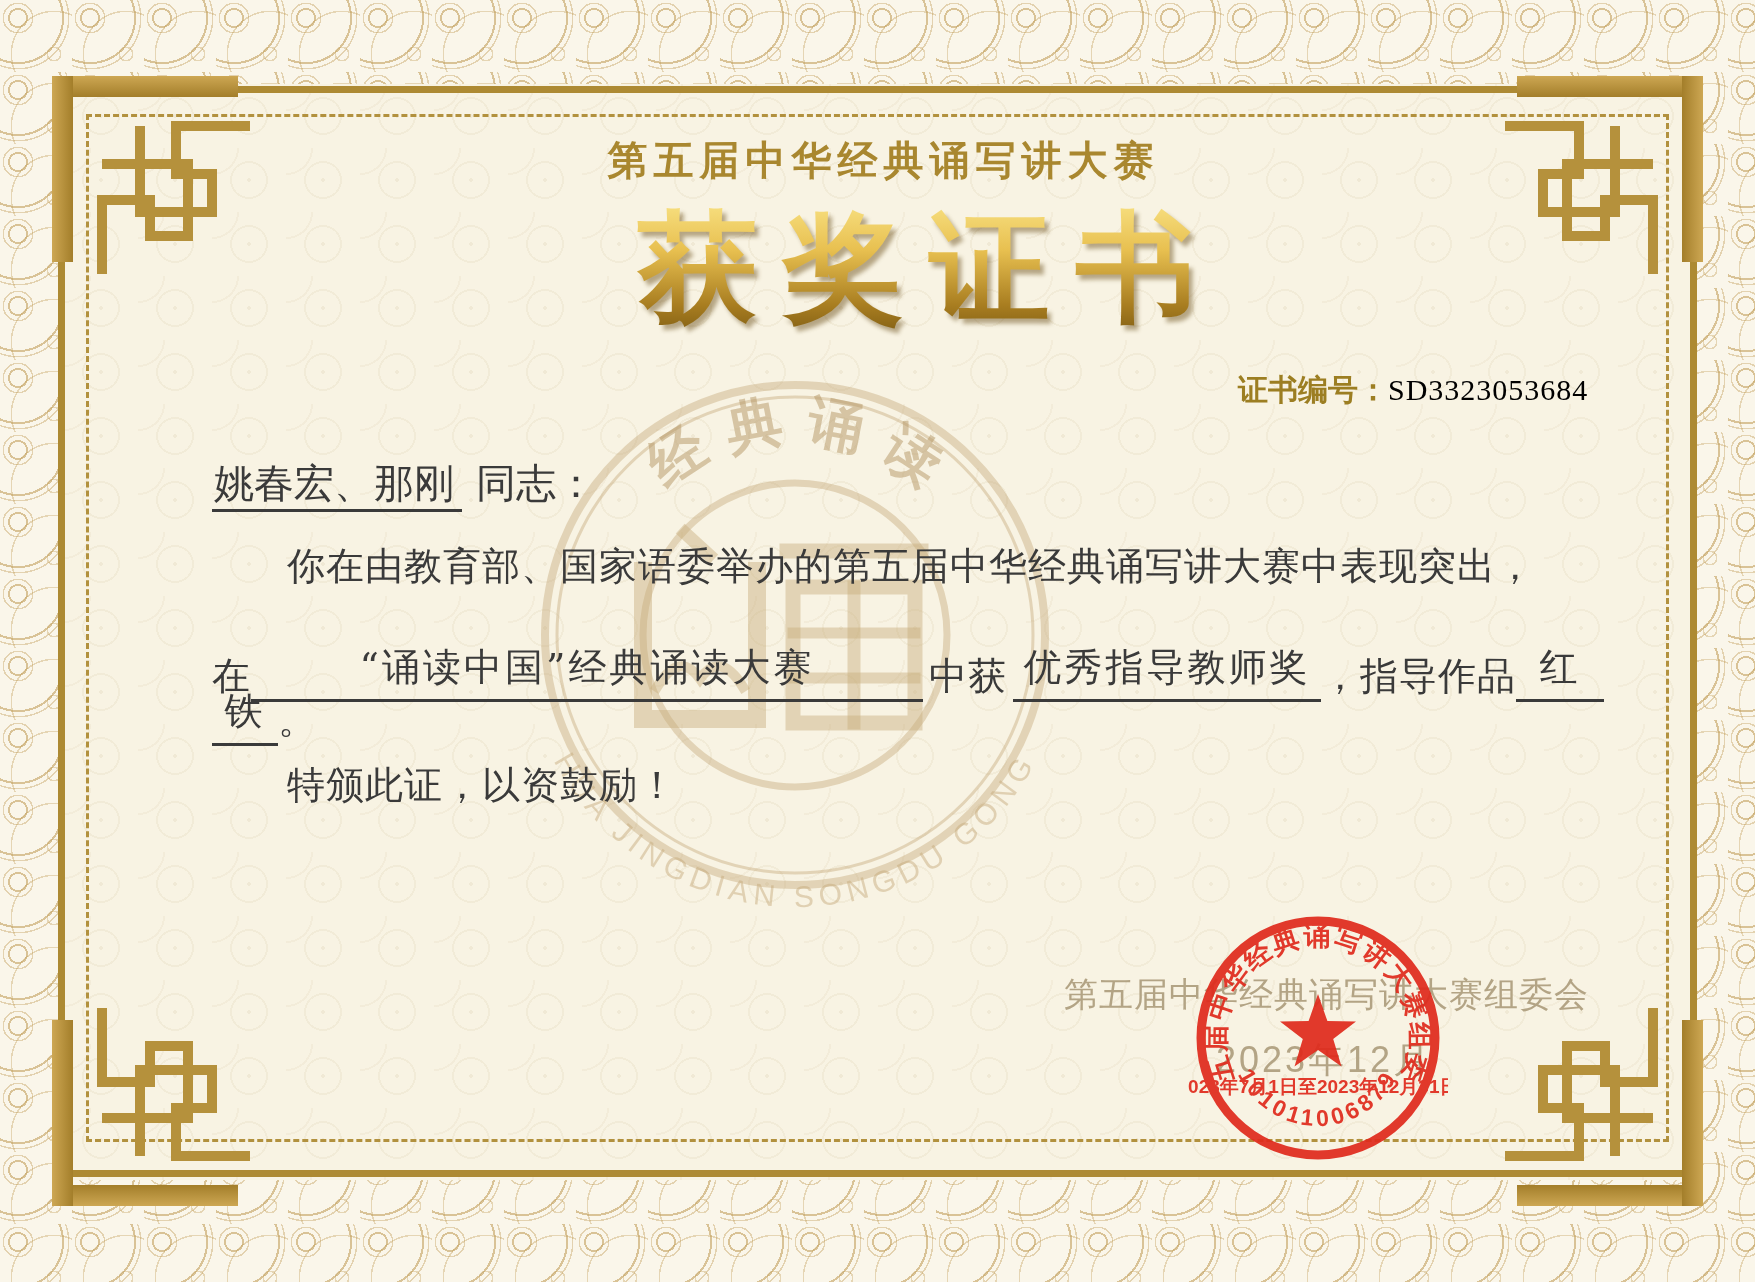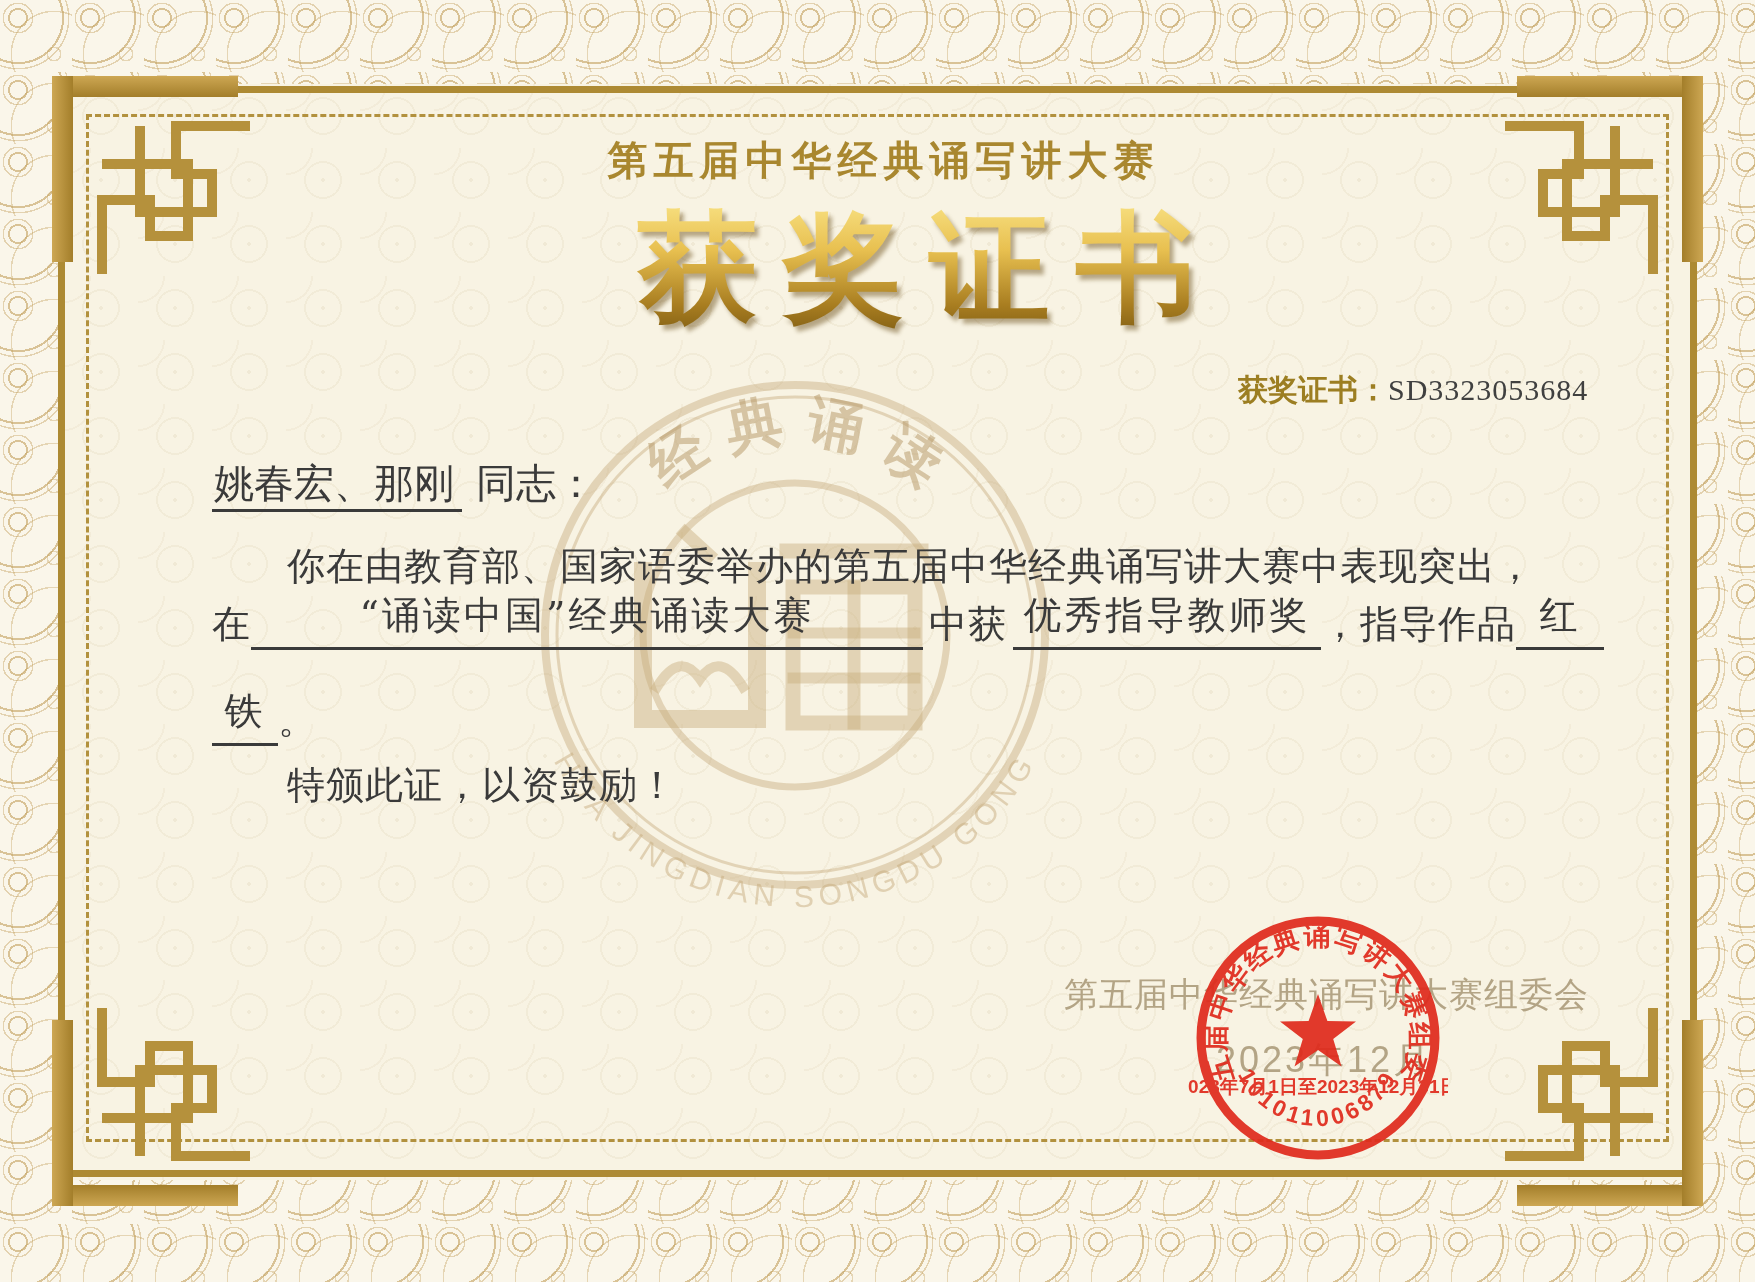--- a/index.html
+++ b/index.html
@@ -59,29 +59,29 @@
   .content{position:absolute;inset:0;z-index:6;color:#3a3a3a;}
   .small-title{position:absolute;left:0;top:133px;width:100%;text-align:center;
     font-size:40px;font-weight:bold;color:#a9872f;letter-spacing:6px;padding-left:12px;box-sizing:border-box;}
   .big-title{position:absolute;left:0;top:188px;width:100%;text-align:center;
     font-size:120px;font-weight:bold;letter-spacing:26px;padding-left:26px;box-sizing:border-box;
     background:linear-gradient(180deg,#fce98f 0%,#e8c050 38%,#a87d20 72%,#6d4f0e 100%);
     -webkit-background-clip:text;background-clip:text;color:transparent;
     filter:drop-shadow(4px 5px 2px rgba(100,70,15,.45));margin-left:39px;}
   .cert-no{position:absolute;left:1238px;top:370px;font-size:30px;white-space:nowrap;}
   .cert-no .lbl{color:#9c7e22;font-weight:bold;}
-  .cert-no .val{color:#404040;font-family:"Liberation Serif", serif;letter-spacing:1px;}
+  .cert-no .val{color:#000000;font-family:"Liberation Serif", serif;letter-spacing:1px;}
 
   .recipient{position:absolute;left:212px;top:456px;font-size:40px;white-space:nowrap;}
   .recipient .names{border-bottom:3px solid #3a3a3a;padding:0 8px 4px 2px;}
   .recipient .suffix{margin-left:14px;}
 
   .bodyline{position:absolute;font-size:38px;white-space:nowrap;letter-spacing:1px;}
   .l1{left:287px;top:541px;}
-  .l2{left:212px;top:590px;}
+  .l2{left:212px;top:642px;}
   .l3{left:212px;top:686px;}
   .l4{left:287px;top:760px;}
   .blank{display:inline-block;text-align:center;border-bottom:3px solid #3a3a3a;
     vertical-align:bottom;padding-bottom:6px;}
   .kai{font-family:"DejaVu Serif","Liberation Serif", serif;letter-spacing:3px;}
   .b-event{width:672px;}
   .b-award{width:308px;}
   .b-work1{width:88px;}
   .b-work2{width:66px;}
   .infix{margin:0 6px;}
@@ -147,21 +147,21 @@
     <path d="M158,10 H84 V58 H120 V96 H48 V10 M10,158 V84 H58 V120 H96 V48 H10"></path>
   </svg>
 
   <div class="content">
 
     <div class="small-title">第五届中华经典诵写讲大赛</div>
 
     <div class="big-title">获奖证书</div>
 
     <div class="cert-no">
-      <span class="lbl">获奖证书：</span><span class="val">SD3323053684</span>
+      <span class="lbl">证书编号：</span><span class="val">SD3323053684</span>
     </div>
 
     <div class="recipient">
       <span class="names">姚春宏、那刚</span><span class="suffix">同志：</span>
     </div>
 
     <div class="bodyline l1">你在由教育部、国家语委举办的第五届中华经典诵写讲大赛中表现突出，</div>
 
     <div class="bodyline l2">
       <span>在</span><span class="blank b-event kai">“诵读中国”经典诵读大赛</span><span class="infix">中获</span><span class="blank b-award kai">优秀指导教师奖</span><span>，指导作品</span><span class="blank b-work1 kai">红</span>

